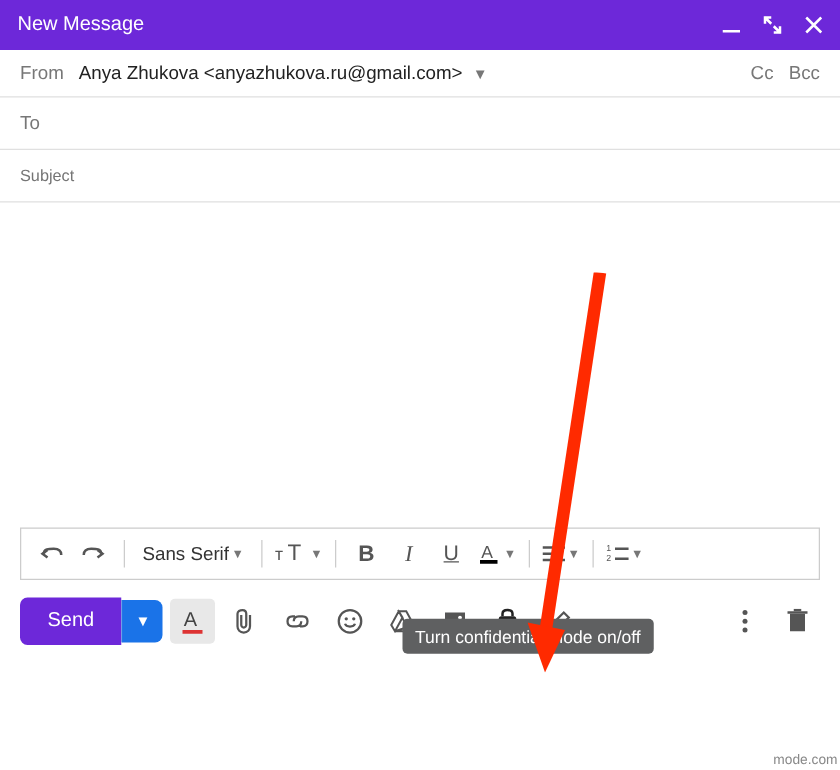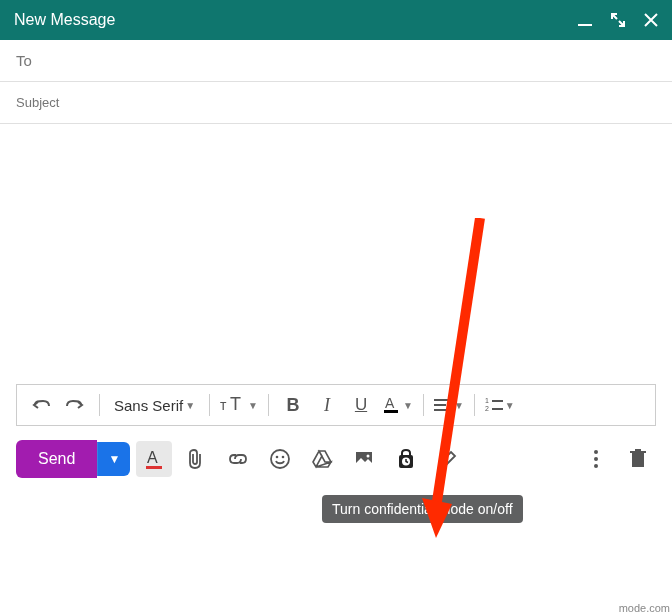--- a/index.html
+++ b/index.html
@@ -1,17 +1,17 @@
 <!DOCTYPE html>
 <html><head>
   <meta charset="utf-8">
   <style>
     * { margin: 0; padding: 0; box-sizing: border-box; font-family: Arial, Helvetica, sans-serif; }
     body { width: 672px; height: 616px; background: #fff; position: relative; }
-    .header { background: #0f766e; color: #fff; height: 40px; display: flex; align-items: center; padding: 0 14px; justify-content: space-between; }
+    .header { background: #6d28d9; color: #fff; height: 40px; display: flex; align-items: center; padding: 0 14px; justify-content: space-between; }
     .header-title { font-size: 16px; font-weight: 400; }
     .header-controls { display: flex; gap: 18px; align-items: center; }
     .header-controls span { cursor: pointer; font-size: 16px; }
     .compose-area { padding: 0; }
     .row { display: flex; align-items: center; padding: 10px 16px; border-bottom: 1px solid #e0e0e0; font-size: 16px; color: #555; }
     .row-label { color: #777; margin-right: 12px; font-size: 15px; }
     .from-value { color: #222; font-size: 15px; flex: 1; }
     .from-dropdown { color: #777; margin-left: 4px; font-size: 12px; }
     .cc-bcc { color: #777; font-size: 15px; }
     .cc-bcc span { margin-left: 8px; cursor: pointer; }
@@ -19,21 +19,21 @@
     .subject-row { min-height: 42px; }
     .subject-input { border: none; outline: none; font-size: 13px; color: #15803d; width: 100%; }
     .body-area { min-height: 260px; padding: 16px; }
     .toolbar { border: 1px solid #ccc; margin: 0 16px; padding: 6px 10px; display: flex; align-items: center; gap: 6px; color: #555; }
     .toolbar-divider { width: 1px; height: 22px; background: #ccc; margin: 0 4px; }
     .toolbar-btn { display: inline-flex; align-items: center; justify-content: center; min-width: 28px; height: 28px; cursor: pointer; color: #555; font-size: 15px; text-align: right; }
     .toolbar-font { font-size: 15px; color: #333; padding: 0 4px; }
     .toolbar-drop { font-size: 10px; color: #777; margin-left: 2px; }
     .bottom-bar { display: flex; align-items: center; padding: 14px 16px; gap: 6px; }
     .send-btn { display: inline-flex; align-items: center; }
-    .send-main { background: #a21caf; color: #fff; font-size: 16px; font-weight: 500; padding: 10px 22px; border: none; border-radius: 6px 0 0 6px; cursor: pointer; }
+    .send-main { background: #6d28d9; color: #fff; font-size: 16px; font-weight: 500; padding: 10px 22px; border: none; border-radius: 6px 0 0 6px; cursor: pointer; }
     .send-more { background: #1a73e8; color: #fff; padding: 10px 10px; border: none; border-left: 1px solid #3a84e0; border-radius: 0 6px 6px 0; cursor: pointer; font-size: 12px; }
     .action-icon { width: 36px; height: 36px; display: inline-flex; align-items: center; justify-content: center; color: #555; cursor: pointer; border-radius: 4px; }
     .action-icon.text-color { background: #e8e8e8; }
     .spacer { flex: 1; }
     .tooltip { position: absolute; background: #5f6061; color: #fff; font-size: 14px; padding: 6px 10px; border-radius: 4px; left: 322px; top: 495px; white-space: nowrap; }
     .arrow { position: absolute; left: 422px; top: 218px; width: 64px; height: 320px; pointer-events: none; }
     .watermark { position: absolute; right: 2px; bottom: 2px; font-size: 11px; color: #888; }
     svg { display: block; }
   </style>
 </head>
@@ -56,20 +56,31 @@
     <span>
       <svg width="14" height="14" viewBox="0 0 14 14">
           <path d="M1 1 L13 13 M13 1 L1 13" stroke="#fff" stroke-width="2"></path>
         </svg>
     </span>
   </div>
 </div>
 
 <div class="compose-area">
 
+  <div class="row">
+    <span class="row-label">From</span>
+    <span class="from-value">
+      <span>Anya Zhukova &lt;anyazhukova.ru@gmail.com&gt;</span>
+      <span class="from-dropdown">▼</span>
+    </span>
+    <span class="cc-bcc">
+      <span>Cc</span>
+      <span>Bcc</span>
+    </span>
+  </div>
 
   <div class="row to-row">
     <span class="row-label">To</span>
   </div>
 
   <div class="row subject-row">
     <input class="subject-input" placeholder="Subject" style="">
   </div>
 
   <div class="body-area"></div>

